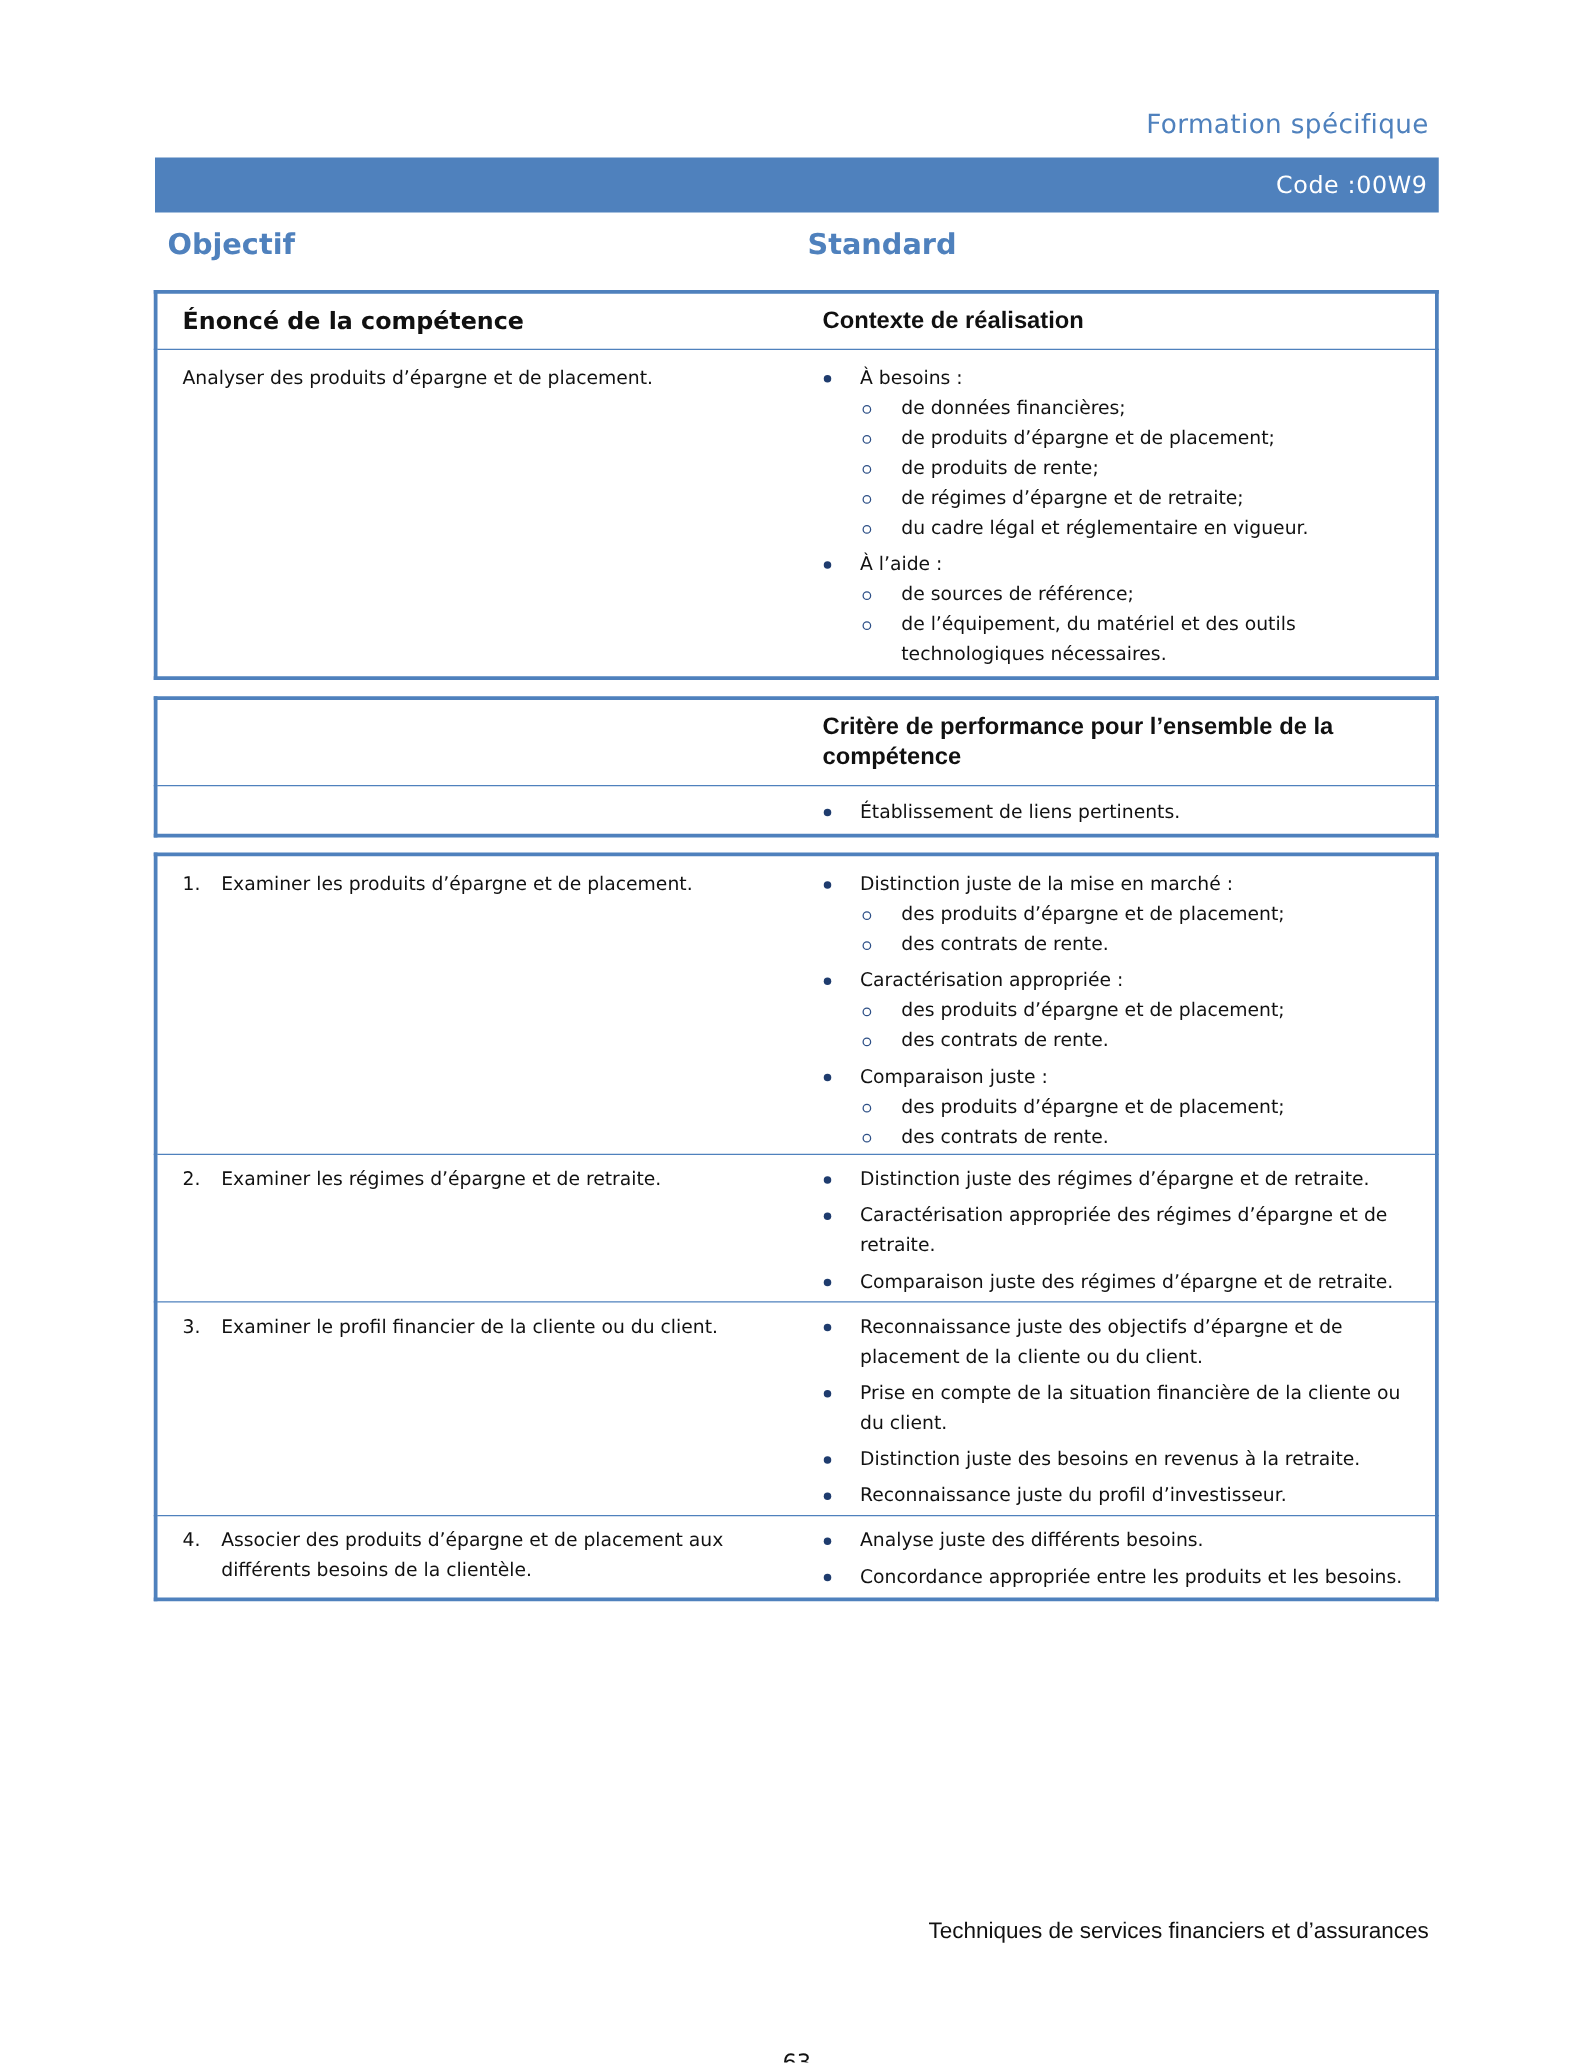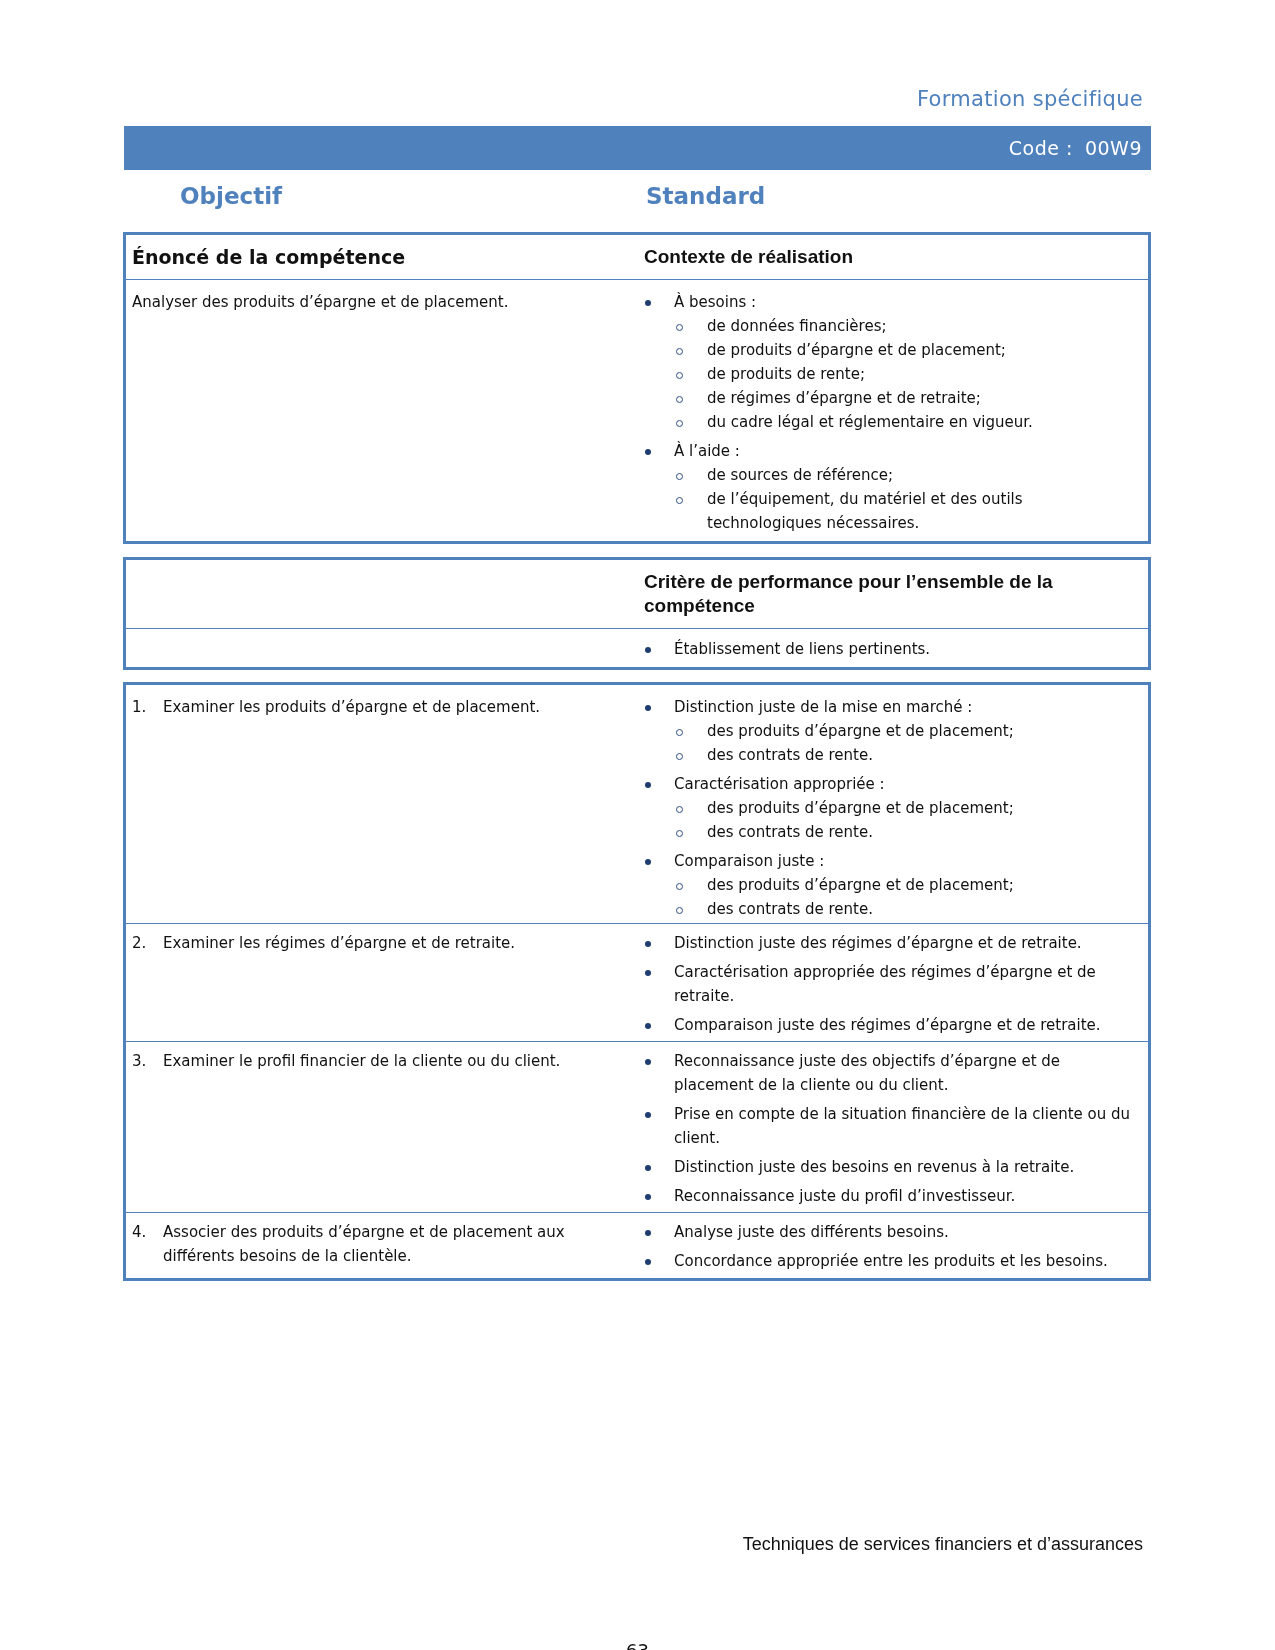--- a/index.html
+++ b/index.html
@@ -1,28 +1,28 @@
 <!DOCTYPE html>
 <html><head>
 <meta charset="utf-8">
 <style>
   html, body { margin: 0; padding: 0; background: #ffffff; }
   body { width: 1275px; height: 1650px; position: relative; overflow: hidden;
          font-family: "DejaVu Sans", sans-serif; color: #111; }
   .section-label { position: absolute; right: 132px; top: 87px; font-size: 21px; color: #4f81bd; letter-spacing: 0.3px; }
   .code-band { position: absolute; left: 124px; top: 126px; width: 1027px; height: 44px; background: #4f81bd;
                color: #ffffff; font-size: 19px; box-sizing: border-box; padding-right: 9px; text-align: right; line-height: 44px; letter-spacing: 0.5px; }
-  .code-band span { margin-left: 12px; }
+  .code-band span { }
   .col-head { position: absolute; top: 183px; font-size: 23px; font-weight: bold; color: #4f81bd; }
-  .col-head.left { left: 134px; margin-left: 46px; }
+  .col-head.left { left: 134px; }
   .col-head.right { left: 646px; }
   table.comp { position: absolute; left: 123px; width: 1028px; border-collapse: collapse;
                border: 3px solid #4f81bd; table-layout: fixed; }
   table.comp td { vertical-align: top; font-size: 15px; line-height: 24px; padding: 0 10px; }
-  table.comp td.l { width: 492px; padding-left: 6px; }
+  table.comp td.l { width: 492px; padding-left: 20px; }
   table.comp tr.hdr td { font-weight: bold; font-size: 19px; padding-top: 10px; padding-bottom: 10px; border-bottom: 1.5px solid #4f81bd; }
   table.comp tr.row td { border-bottom: 1.5px solid #4f81bd; }
   table.comp tr.row:last-child td { border-bottom: none; }
   .hdr-sans { font-family: "Liberation Sans", sans-serif; }
   ul.b { margin: 0; padding: 0; list-style: none; }
   ul.b > li { position: relative; padding-left: 30px; margin-top: 5px; }
   ul.b > li:first-child { margin-top: 0; }
   ul.b > li::before { content: ""; position: absolute; left: 1px; top: 10px; width: 6px; height: 6px; border-radius: 50%; background: #1f3c6e; }
   ul.s { margin: 0; padding: 0; list-style: none; }
   ul.s > li { position: relative; padding-left: 33px; margin-left: 0; }

